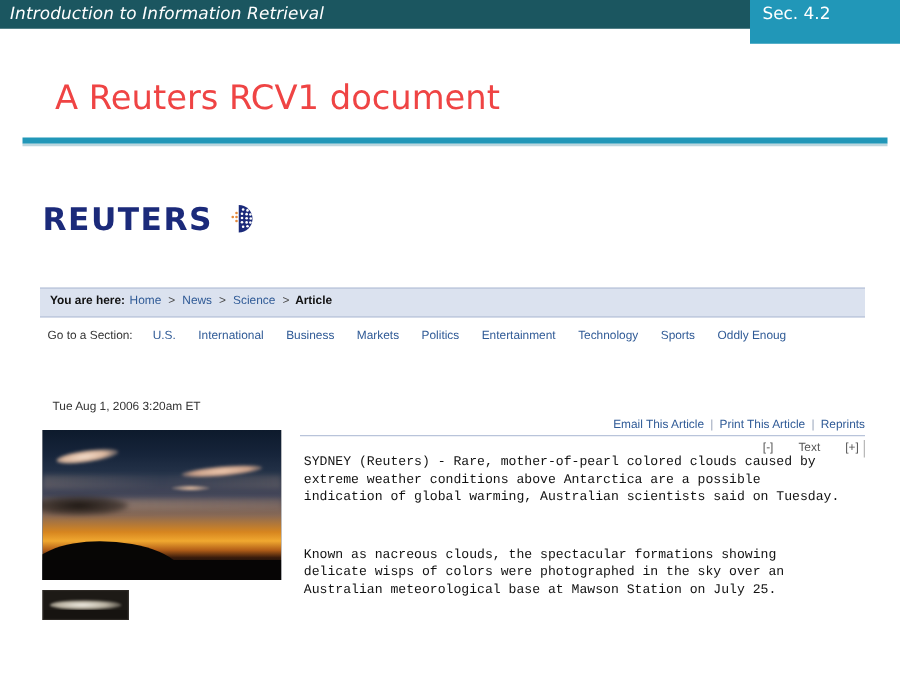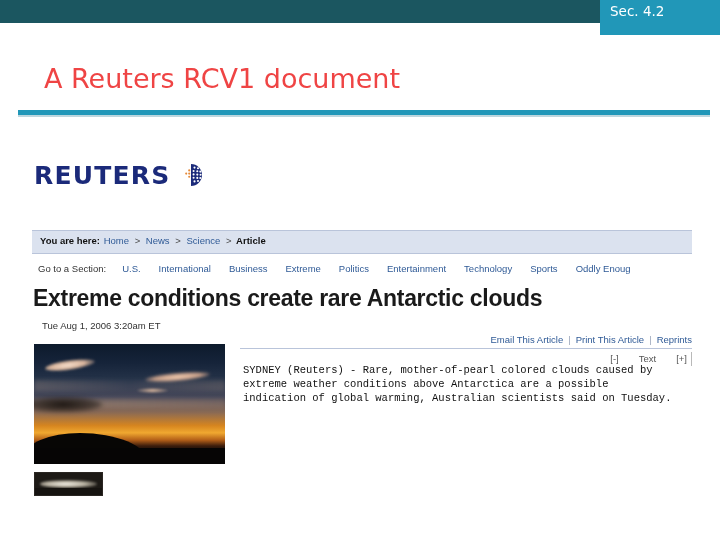--- a/index.html
+++ b/index.html
@@ -340,20 +340,21 @@
     width: 430px;
     font-family: Liberation Mono, monospace;
   }
   #article-para-1 { top: 233px; }
   #article-para-2 { top: 307px; }
 </style>
 </head>
 <body>
 
 <div id="slide-header">
+  <div id="slide-header-title">Introduction to Information Retrieval</div>
   <div id="sec-badge">
     <div id="sec-badge-label">Sec. 4.2</div>
   </div>
 </div>
 
 <div id="slide-title">A Reuters RCV1 document</div>
 <div id="title-rule"></div>
 <div id="title-rule-shadow"></div>
 
 <div id="reuters-page">
@@ -391,24 +392,23 @@
         <circle cx="19.0" cy="19.0" r="1.05" fill="#ffffff"></circle>
         <circle cx="10.2" cy="8.4" r="1.05" fill="#e58a3a"></circle>
         <circle cx="10.2" cy="11.6" r="1.05" fill="#e58a3a"></circle>
         <circle cx="10.2" cy="14.8" r="1.05" fill="#e58a3a"></circle>
         <circle cx="7.2" cy="11.6" r="1.05" fill="#e58a3a"></circle>
       </svg>
     </div>
   </div>
 
   <div id="section-nav">
-    <span class="nav-lead">Go to a Section:</span><span class="nav-item">U.S.</span><span class="nav-item">International</span><span class="nav-item">Business</span><span class="nav-item">Extreme</span><span class="nav-item">Politics</span><span class="nav-item">Entertainment</span><span class="nav-item">Technology</span><span class="nav-item">Sports</span><span class="nav-item">Oddly Enoug</span>
-  </div>
-
-  <div id="article-headline">Extreme conditions create rare Antarctic clouds</div>
+    <span class="nav-lead">Go to a Section:</span><span class="nav-item">U.S.</span><span class="nav-item">International</span><span class="nav-item">Business</span><span class="nav-item">Markets</span><span class="nav-item">Politics</span><span class="nav-item">Entertainment</span><span class="nav-item">Technology</span><span class="nav-item">Sports</span><span class="nav-item">Oddly Enoug</span>
+  </div>
+
   <div id="article-date">Tue Aug 1, 2006 3:20am ET</div>
 
   <div id="article-actions">
     <span class="act-link">Email This Article</span><span class="act-sep">|</span><span class="act-link">Print This Article</span><span class="act-sep">|</span><span class="act-link">Reprints</span>
   </div>
   <div id="actions-rule"></div>
 
   <div id="text-size-widget">
     <span class="ts-btn">[-]</span><span class="ts-label">Text</span><span class="ts-btn">[+]</span>
   </div>
@@ -424,14 +424,15 @@
     <div class="hill"></div>
     <div class="ground"></div>
   </div>
 
   <div id="article-thumb">
     <div class="t-glow"></div>
     <div class="t-dark"></div>
   </div>
 
   <div id="article-para-1" class="article-para">SYDNEY (Reuters) - Rare, mother-of-pearl colored clouds caused by extreme weather conditions above Antarctica are a possible indication of global warming, Australian scientists said on Tuesday.</div>
+  <div id="article-para-2" class="article-para">Known as nacreous clouds, the spectacular formations showing delicate wisps of colors were photographed in the sky over an Australian meteorological base at Mawson Station on July 25.</div>
 
 </div>
 
 </body></html>

